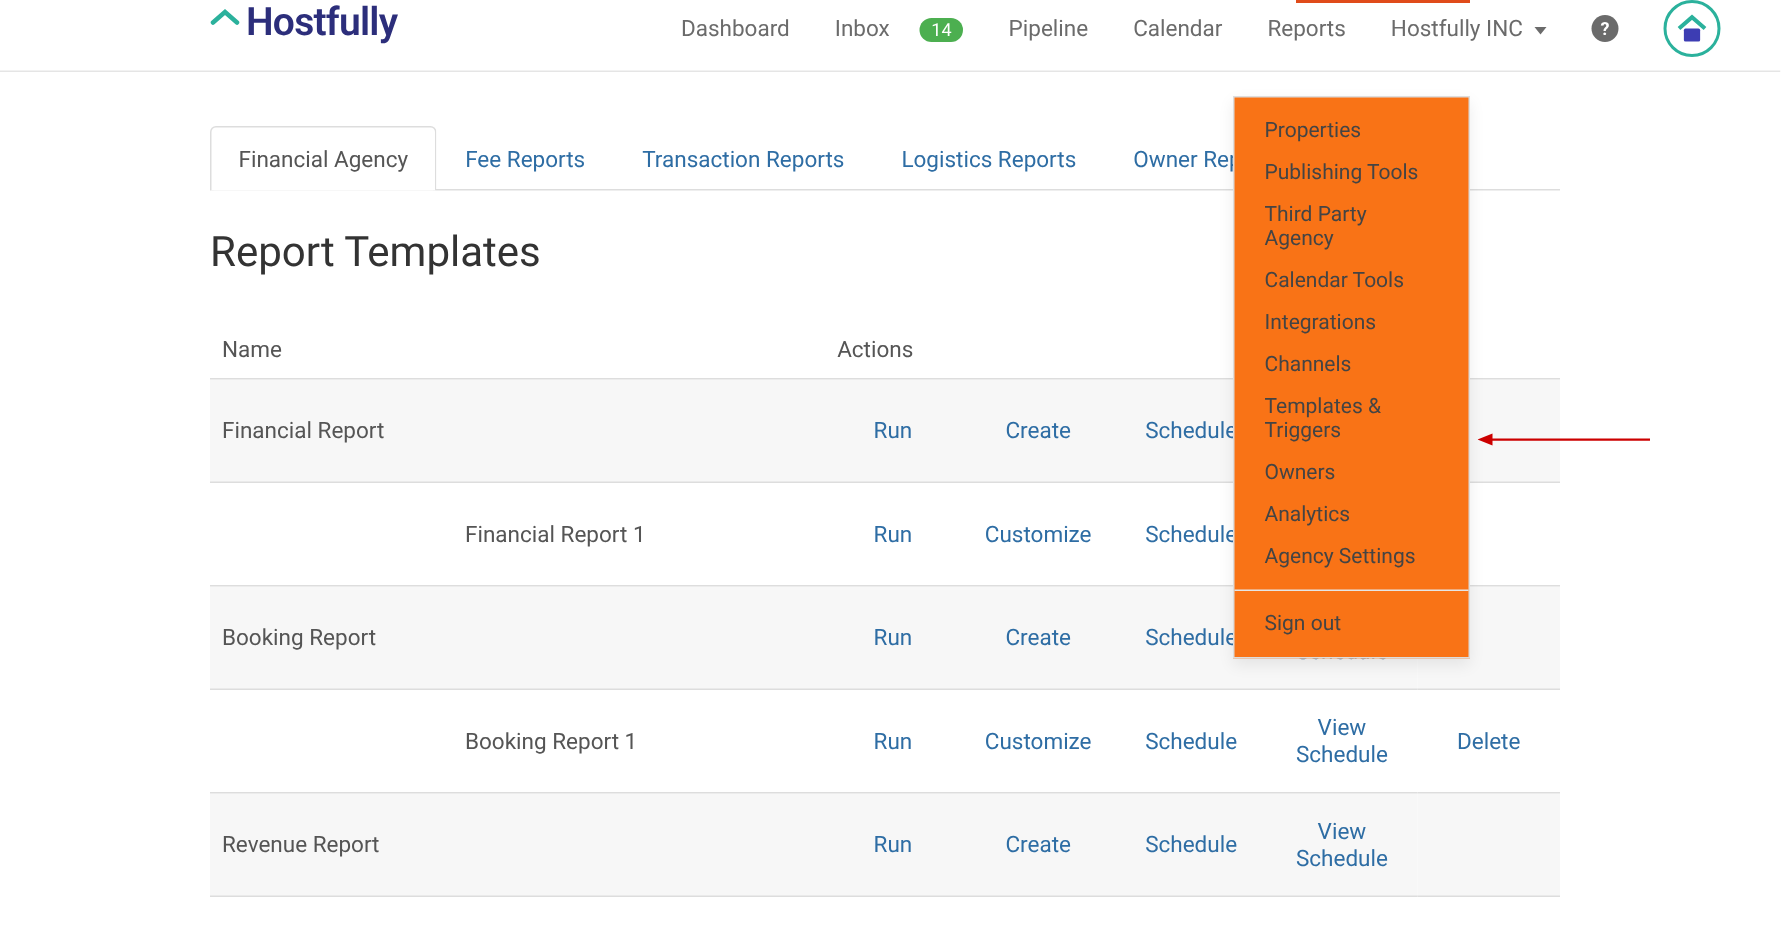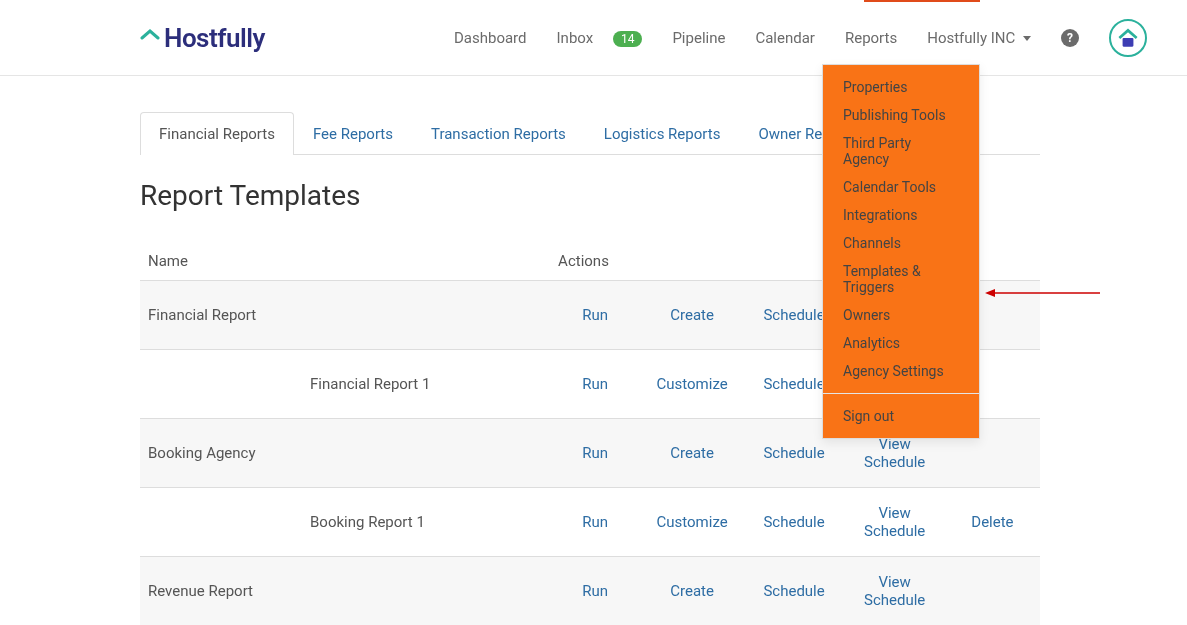--- a/index.html
+++ b/index.html
@@ -12,24 +12,24 @@
   }
   .orange-bar {
     position: absolute;
     top: 0;
     left: 864px;
     width: 116px;
     height: 2px;
     background: #e04b1a;
   }
   header {
-    height: 76px;
+    height: 48px;
     border-bottom: 1px solid #e5e5e5;
     display: flex;
-    align-items: center;
+    align-items: flex-start;
     padding: 0 40px 0 140px;
     position: relative;
   }
   .logo {
     display: flex;
     align-items: center;
     font-size: 26px;
     font-weight: 600;
     color: #2c2e7b;
     letter-spacing: -0.5px;
@@ -230,21 +230,21 @@
   <div class="dropdown-item">Sign out</div>
 </div>
 
 <svg class="arrow-annotation" viewBox="0 0 115 10">
   <line x1="115" y1="5" x2="8" y2="5" stroke="#c00" stroke-width="1.5"></line>
   <polygon points="0,5 10,1 10,9" fill="#c00"></polygon>
 </svg>
 
 <main>
   <div class="tabs">
-    <div class="tab active">Financial Reports</div>
+    <div class="tab active">Financial Agency</div>
     <div class="tab">Fee Reports</div>
     <div class="tab">Transaction Reports</div>
     <div class="tab">Logistics Reports</div>
     <div class="tab">Owner Reports</div>
   </div>
 
   <h1 class="section-title">Report Templates</h1>
 
   <table class="report-table">
     <thead>
@@ -264,21 +264,21 @@
         </tr>
         <tr class="child-row">
           <td class="name-cell">Financial Report 1</td>
           <td class="action-cell"><span class="action-link">Run</span></td>
           <td class="action-cell"><span class="action-link">Customize</span></td>
           <td class="action-cell"><span class="action-link">Schedule</span></td>
           <td class="action-cell"><span class="action-link">View Schedule</span></td>
           <td class="action-cell"></td>
         </tr>
         <tr class="parent-row">
-          <td class="name-cell">Booking Agency</td>
+          <td class="name-cell">Booking Report</td>
           <td class="action-cell"><span class="action-link">Run</span></td>
           <td class="action-cell"><span class="action-link">Create</span></td>
           <td class="action-cell"><span class="action-link">Schedule</span></td>
           <td class="action-cell"><span class="action-link">View Schedule</span></td>
           <td class="action-cell"></td>
         </tr>
         <tr class="child-row">
           <td class="name-cell">Booking Report 1</td>
           <td class="action-cell"><span class="action-link">Run</span></td>
           <td class="action-cell"><span class="action-link">Customize</span></td>

